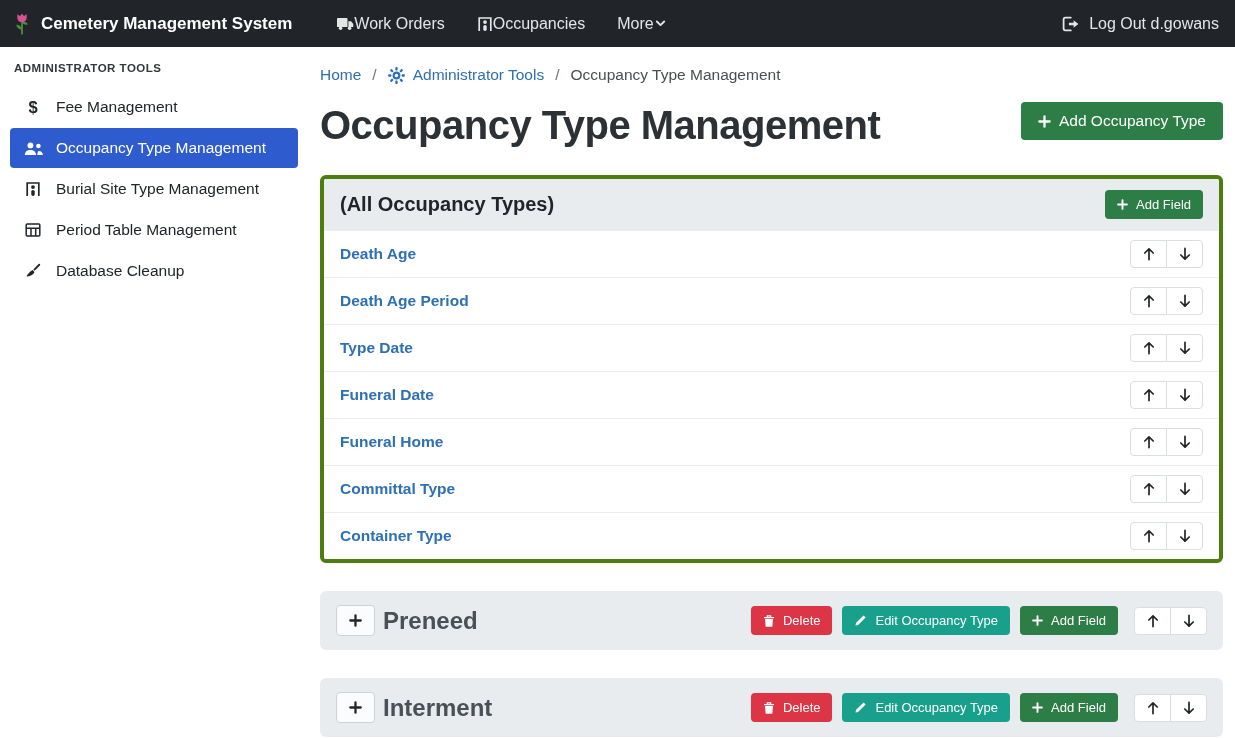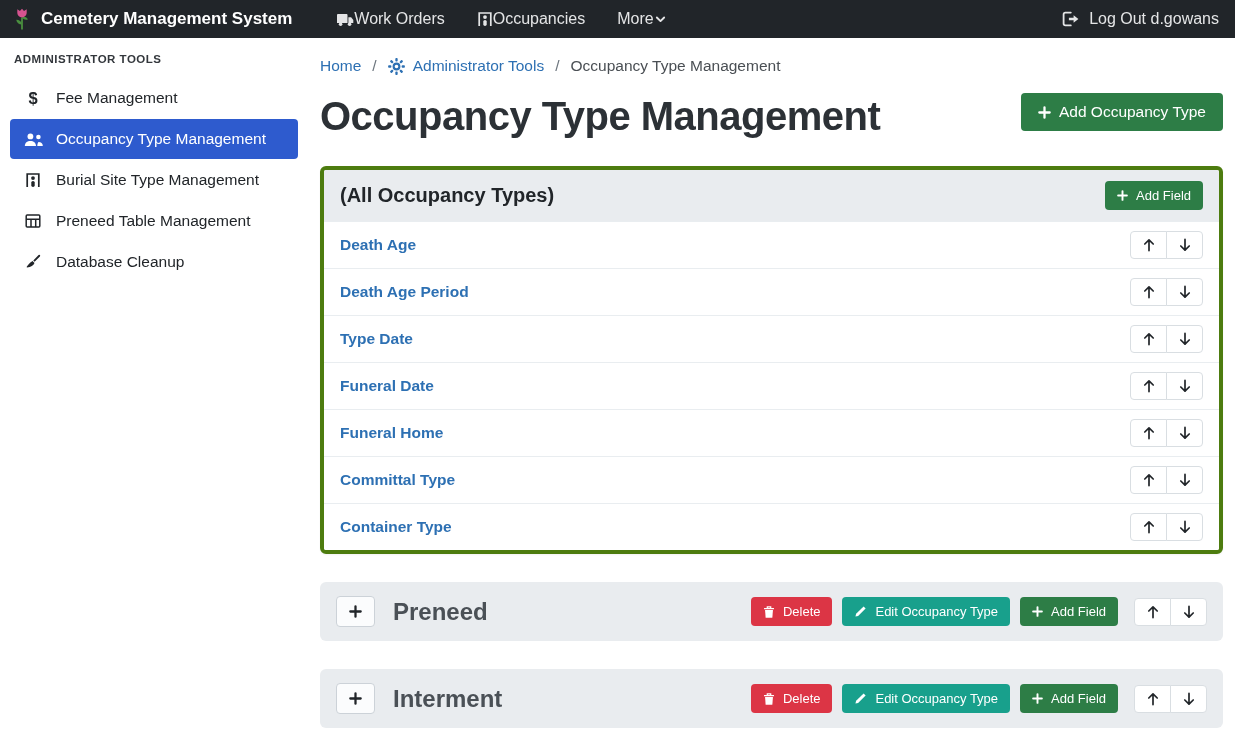--- a/index.html
+++ b/index.html
@@ -6,21 +6,21 @@
   html, body { width: 1235px; height: 738px; overflow: hidden; }
   body {
     font-family: "Liberation Sans", "DejaVu Sans", sans-serif;
     background: #ffffff;
     color: #212529;
   }
   svg { display: block; }
 
   
   .navbar {
-    height: 38px;
+    height: 47px;
     background: #212529;
     display: flex;
     align-items: center;
     padding: 0 16px 0 12px;
     color: #fff;
   }
   .brand {
     display: flex; align-items: center; gap: 9px;
     font-weight: 700; font-size: 17px; color: #fff;
     margin-right: 28px; cursor: pointer; white-space: nowrap;
@@ -104,21 +104,21 @@
     display: flex; align-items: center; justify-content: center;
     background: #fff; border: 1px solid #d9dee2; color: #212529;
     cursor: pointer; padding: 0;
   }
   .move-btn.up { border-radius: 4px 0 0 4px; }
   .move-btn.down { border-radius: 0 4px 4px 0; margin-left: -1px; }
 
   
   .section-bar {
     margin-top: 28px; background: #e9ecef; border-radius: 6px;
-    padding: 14px 16px; display: flex; align-items: center; gap: 18px;
+    padding: 14px 16px; display: flex; align-items: center; gap: 8px;
   }
   .expand-btn {
     width: 39px; height: 31px; flex-shrink: 0;
     background: #fbfcfd; border: 1px solid #ccd2d8; border-radius: 4px;
     display: flex; align-items: center; justify-content: center;
     color: #212529; cursor: pointer;
   }
   .section-title { font-size: 24px; font-weight: 600; color: #4a5056; flex: 1; }
   .section-actions { display: flex; align-items: center; gap: 10px; }
   .section-actions .move-group { margin-left: 6px; }
@@ -259,21 +259,21 @@
           </svg>
       </span>
       <span>Burial Site Type Management</span>
     </div>
     <div class="side-item">
       <span class="icn">
         <svg width="16" height="16">
             <use href="#i-table"></use>
           </svg>
       </span>
-      <span>Preneed Table Management</span>
+      <span>Period Table Management</span>
     </div>
     <div class="side-item">
       <span class="icn">
         <svg width="16" height="16">
             <use href="#i-broom"></use>
           </svg>
       </span>
       <span>Database Cleanup</span>
     </div>
   </aside>

